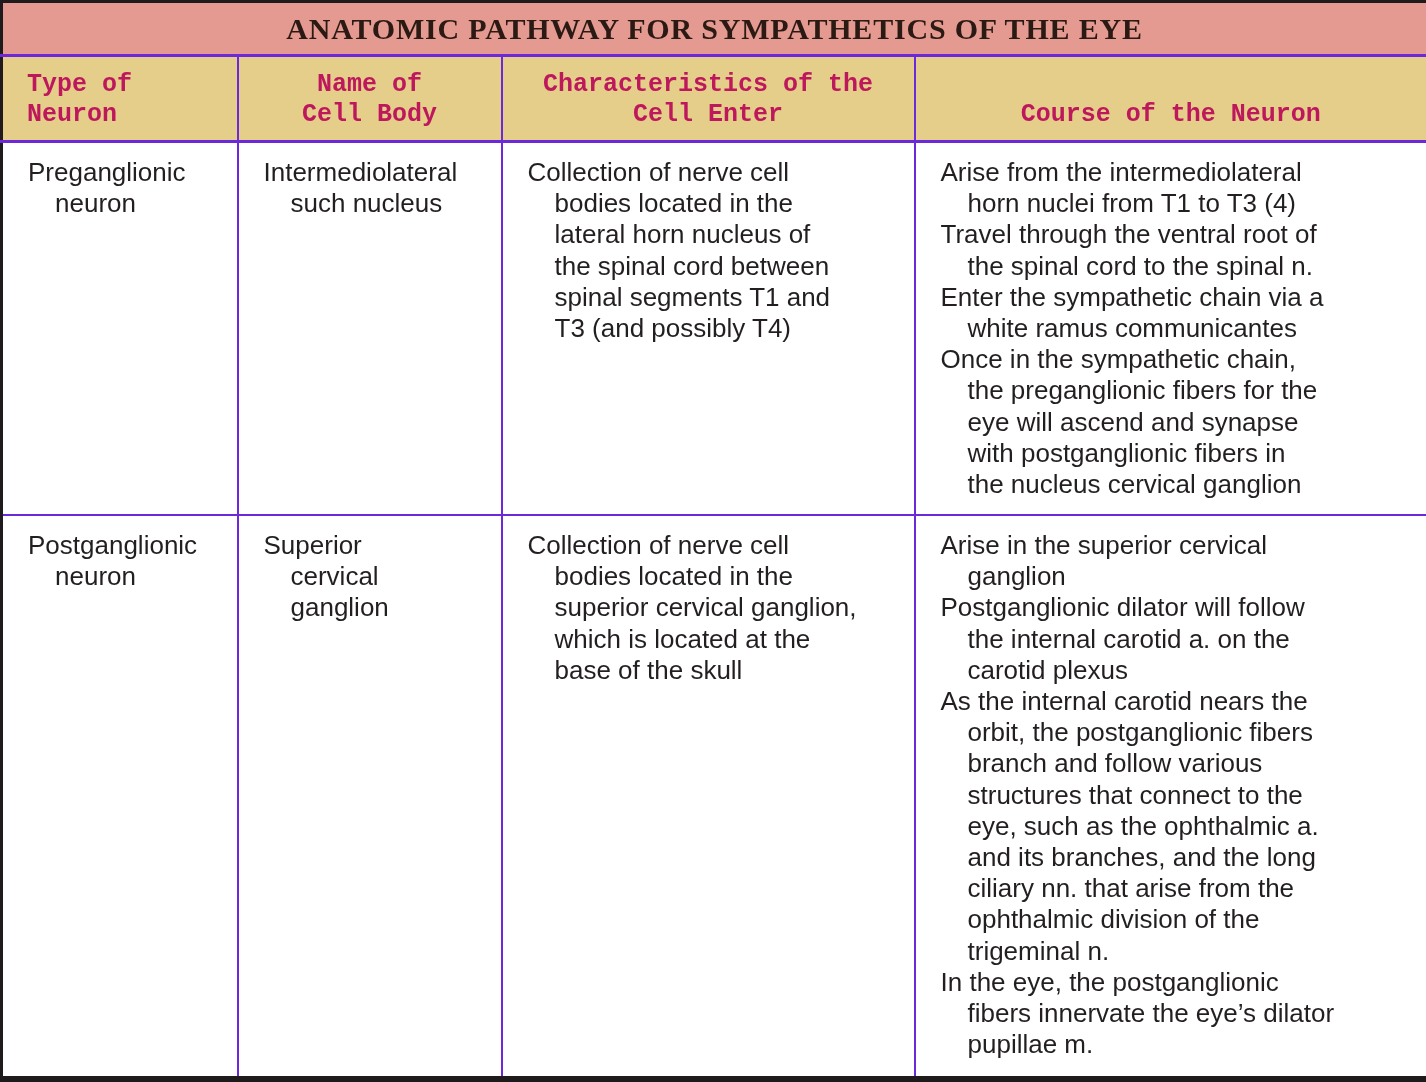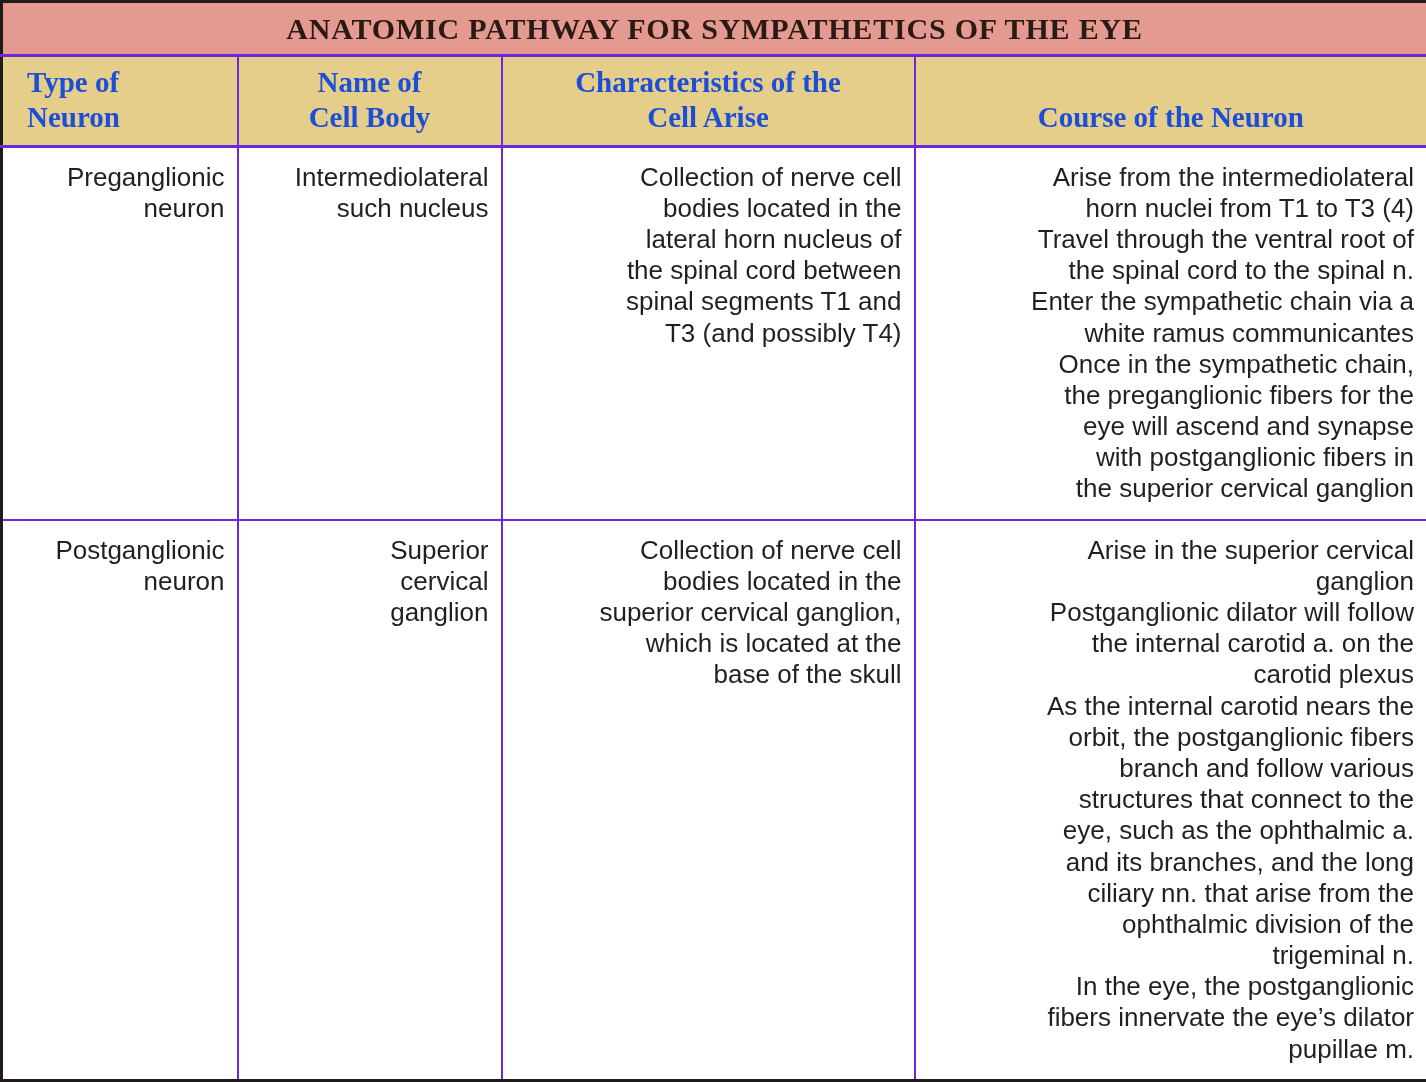--- a/index.html
+++ b/index.html
@@ -33,46 +33,45 @@
     letter-spacing: 0.8px;
     color: #2b1a14;
     border-bottom-width: 3px;
   }
 
   
   tr.head-row th {
     background: #e5cd8a;
     height: 86px;
     vertical-align: bottom;
-    font-family: Liberation Serif, serif;
+    font-family: Liberation Mono, monospace;
     font-weight: bold;
-    font-size: 29px;
+    font-size: 25px;
     line-height: 1.2;
-    color: #1d4ed8;
+    color: #be185d;
     white-space: pre-line;
     padding: 8px 10px 10px 10px;
     border-bottom-width: 3px;
   }
   tr.head-row th.c1 { text-align: left; padding-left: 24px; }
   tr.head-row th.c2, tr.head-row th.c3, tr.head-row th.c4 { }
 
   
   tr.body-row td {
     background: #ffffff;
     vertical-align: top;
     font-size: 26px;
     line-height: 1.2;
     padding: 14px 12px 14px 25px;
   }
   tr.body-row.r1 { height: 370px; }
   .hang {
     white-space: pre-line;
     padding-left: 27px;
     text-indent: -27px;
-    text-align: right;
   }
 </style>
 </head>
 <body>
 
 <table class="anatomy">
   <colgroup>
     <col style="width:236px">
     <col style="width:264px">
     <col style="width:413px">
@@ -83,21 +82,21 @@
       <tr class="title-row">
     <td colspan="4">ANATOMIC PATHWAY FOR SYMPATHETICS OF THE EYE</td>
   </tr>
 
   <tr class="head-row">
     <th class="c1">Type of
 Neuron</th>
     <th class="c2">Name of
 Cell Body</th>
     <th class="c3">Characteristics of the
-Cell Arise</th>
+Cell Enter</th>
     <th class="c4">Course of the Neuron</th>
   </tr>
 
   <tr class="body-row r1">
     <td>
       <div class="hang">Preganglionic
 neuron</div>
     </td>
     <td>
       <div class="hang">Intermediolateral
@@ -115,21 +114,21 @@
       <div class="hang">Arise from the intermediolateral
 horn nuclei from T1 to T3 (4)</div>
       <div class="hang">Travel through the ventral root of
 the spinal cord to the spinal n.</div>
       <div class="hang">Enter the sympathetic chain via a
 white ramus communicantes</div>
       <div class="hang">Once in the sympathetic chain,
 the preganglionic fibers for the
 eye will ascend and synapse
 with postganglionic fibers in
-the superior cervical ganglion</div>
+the nucleus cervical ganglion</div>
     </td>
   </tr>
 
   <tr class="body-row r2">
     <td>
       <div class="hang">Postganglionic
 neuron</div>
     </td>
     <td>
       <div class="hang">Superior

